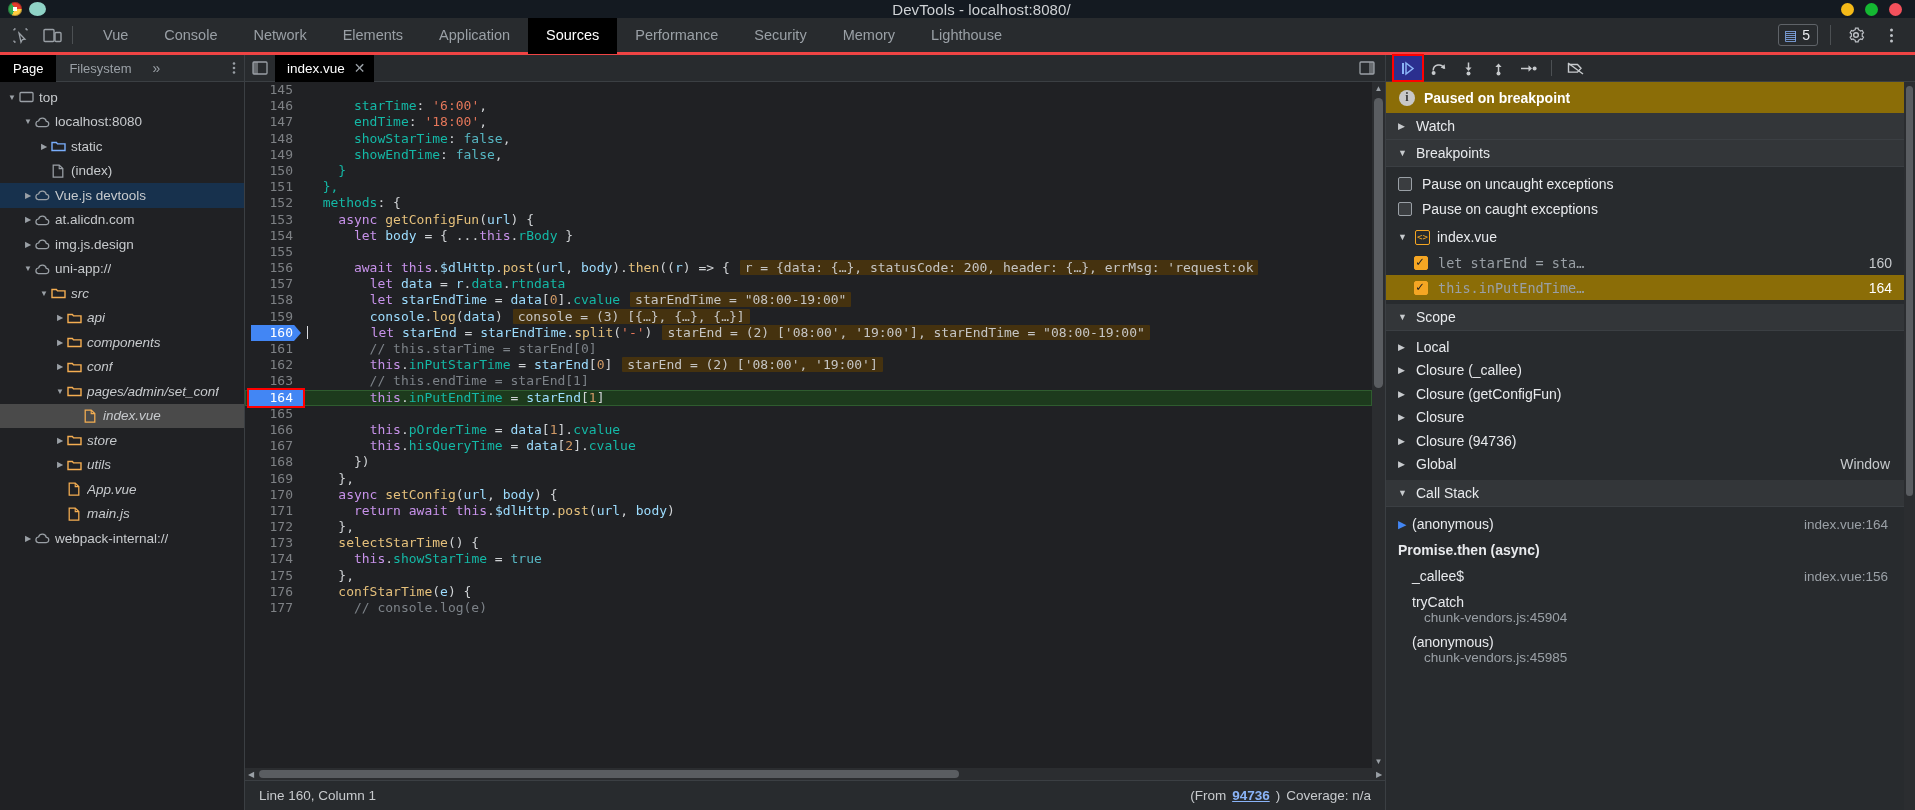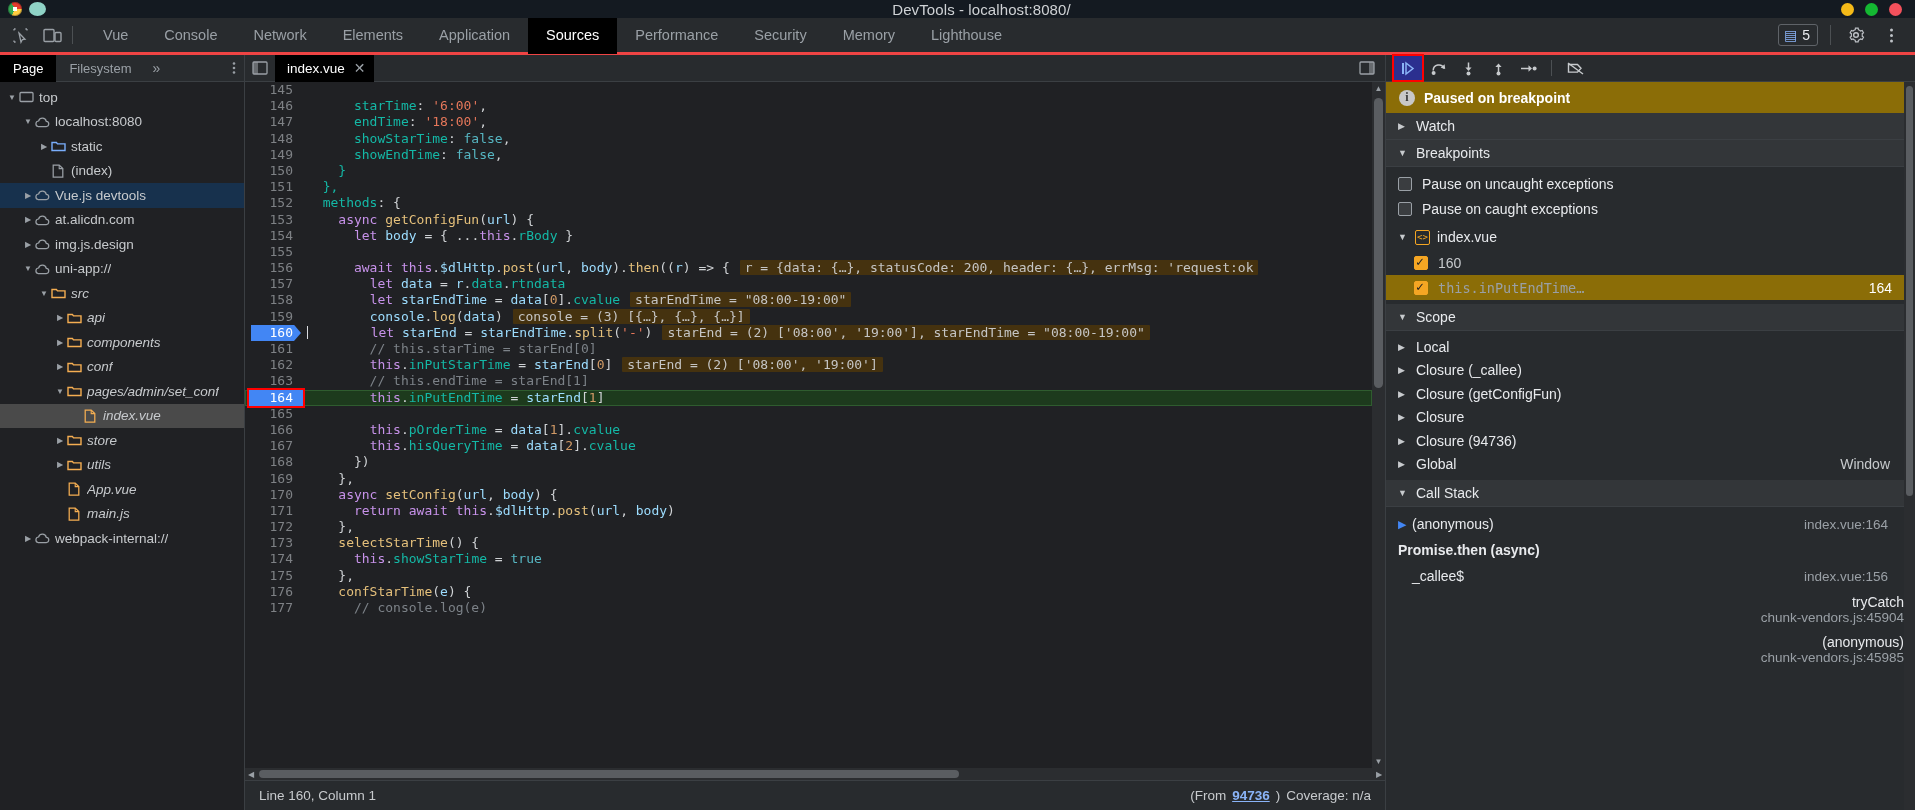--- a/index.html
+++ b/index.html
@@ -189,21 +189,21 @@
   .bp-item.active .bp-line { color:#fff; }
 
   .scope-row { height: 23.5px; display:flex; align-items:center; gap:8px; padding-left: 12px; color:#e8eaed; font-size:14px; cursor:pointer; }
   .scope-row .w { margin-left:auto; padding-right: 14px; color:#c7cacd; }
 
   .cs-row { height: 26px; display:flex; align-items:center; padding-left: 12px; color:#e8eaed; font-size:14px; cursor:pointer; }
   .cs-row .arrow { color:#4286f4; font-size:11px; width:14px; }
   .cs-row .name { }
   .cs-row .loc { margin-left:auto; padding-right: 16px; color:#9aa0a6; font-size:13.5px; }
   .cs-async { height: 26px; display:flex; align-items:center; padding-left: 12px; color:#e8eaed; font-size:14px; font-weight:bold; }
-  .cs-two { height: 40px; display:flex; flex-direction:column; justify-content:center; padding-left: 12px; cursor:pointer;text-align:right; }
+  .cs-two { height: 40px; display:flex; flex-direction:column; justify-content:center; padding-left: 12px; cursor:pointer; }
   .cs-two .l1 { color:#e8eaed; font-size:14px; }
   .cs-two .l2 { color:#9aa0a6; font-size:13.5px; padding-left: 26px; }
 
   .dbg-vscroll { width: 11px; flex:0 0 11px; background:#2b2d30; position:relative; }
   .dbg-vthumb { position:absolute; left:2px; width:7px; background:#5a5d61; border-radius:4px; }
   svg { display:block; }
 </style>
 </head>
 <body>
 
@@ -616,20 +616,21 @@
               <span class="cb"></span>
               <span>Pause on caught exceptions</span>
             </div>
             <div class="bp-file-row" style="margin-top:3px;">
               <span class="caret">▼</span>
               <span class="vue-ico">&lt;&gt;</span>
               <span>index.vue</span>
             </div>
             <div class="bp-item">
               <span class="cb on"></span>
+              <span class="bp-txt">let starEnd = sta…</span>
               <span class="bp-line">160</span>
             </div>
             <div class="bp-item active">
               <span class="cb on"></span>
               <span class="bp-txt">this.inPutEndTime…</span>
               <span class="bp-line">164</span>
             </div>
           </div>
 
           <div class="sect-hdr" style="margin-top:4px;">

